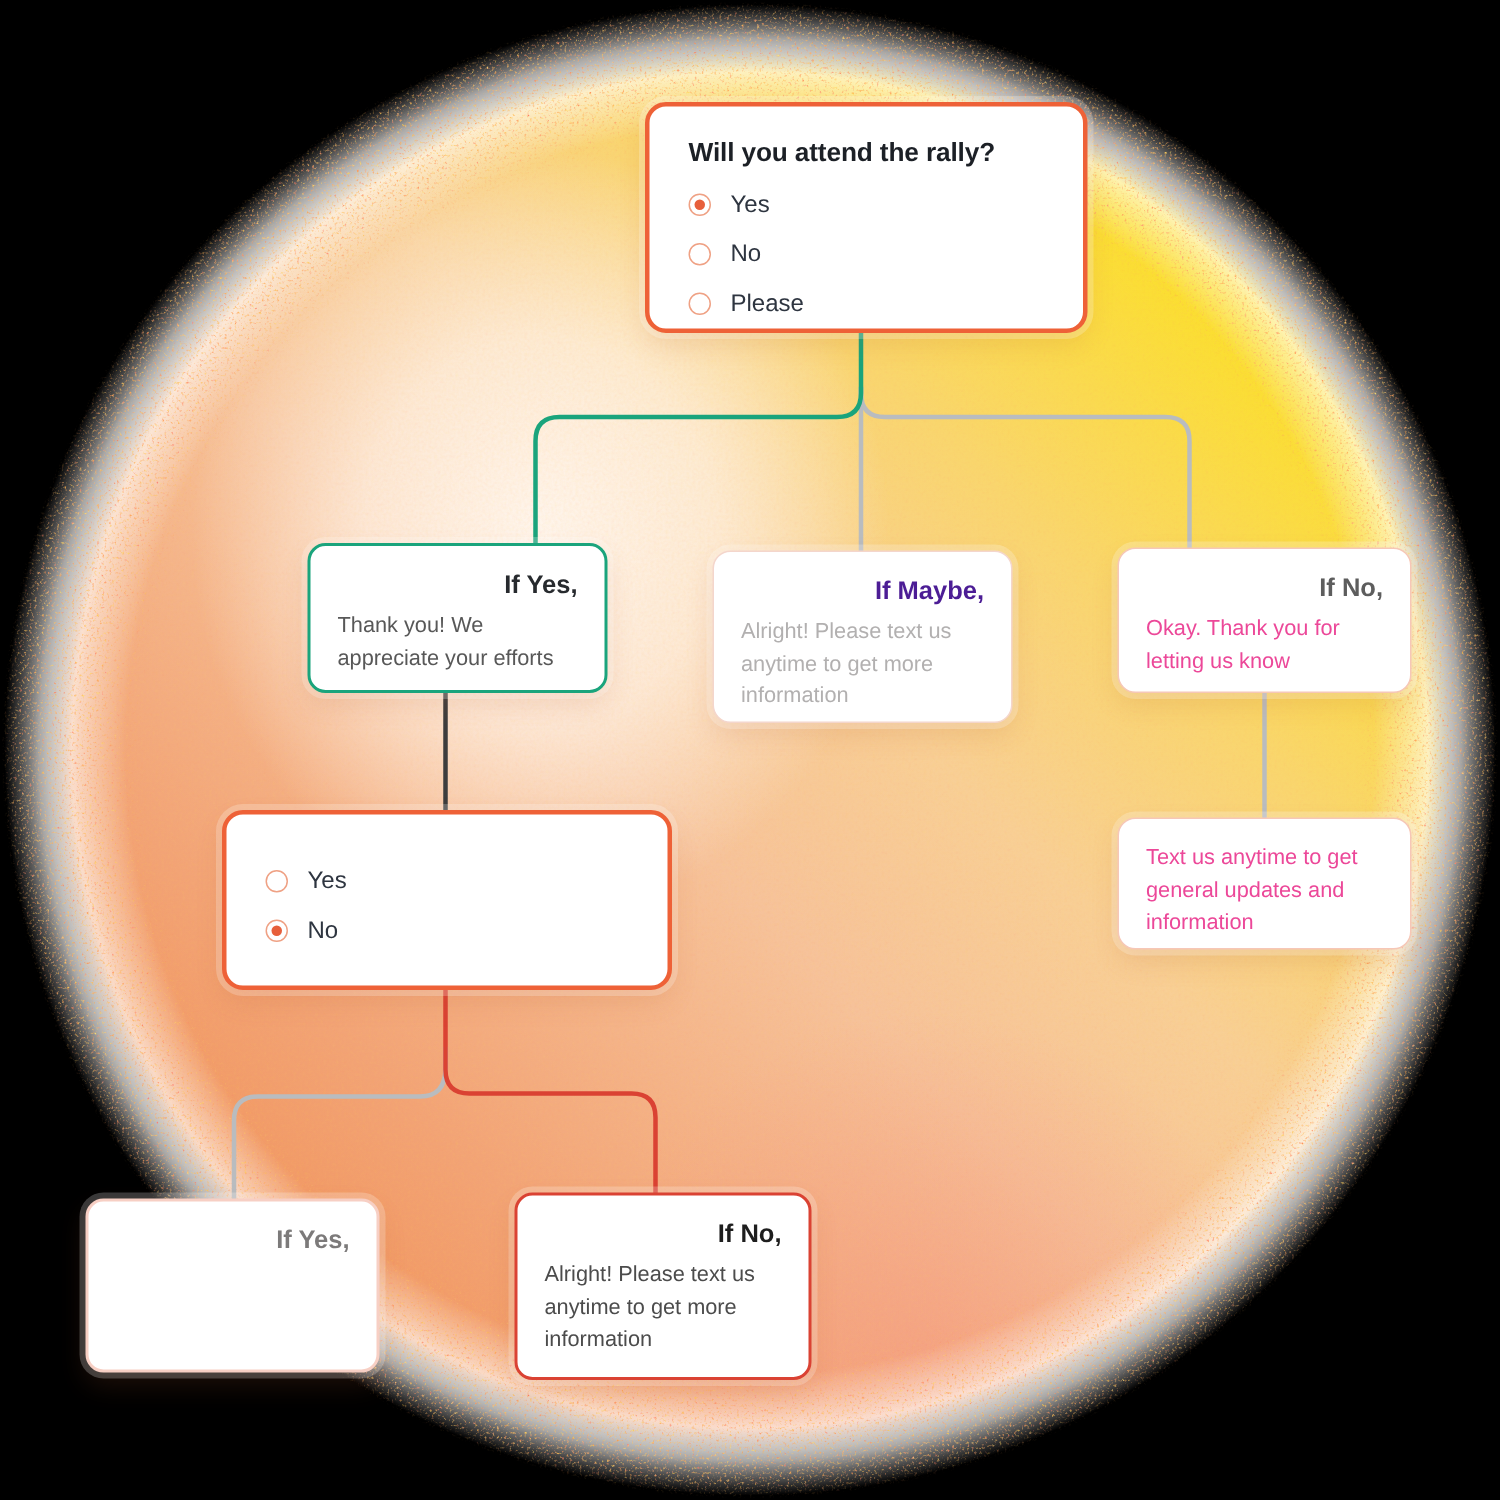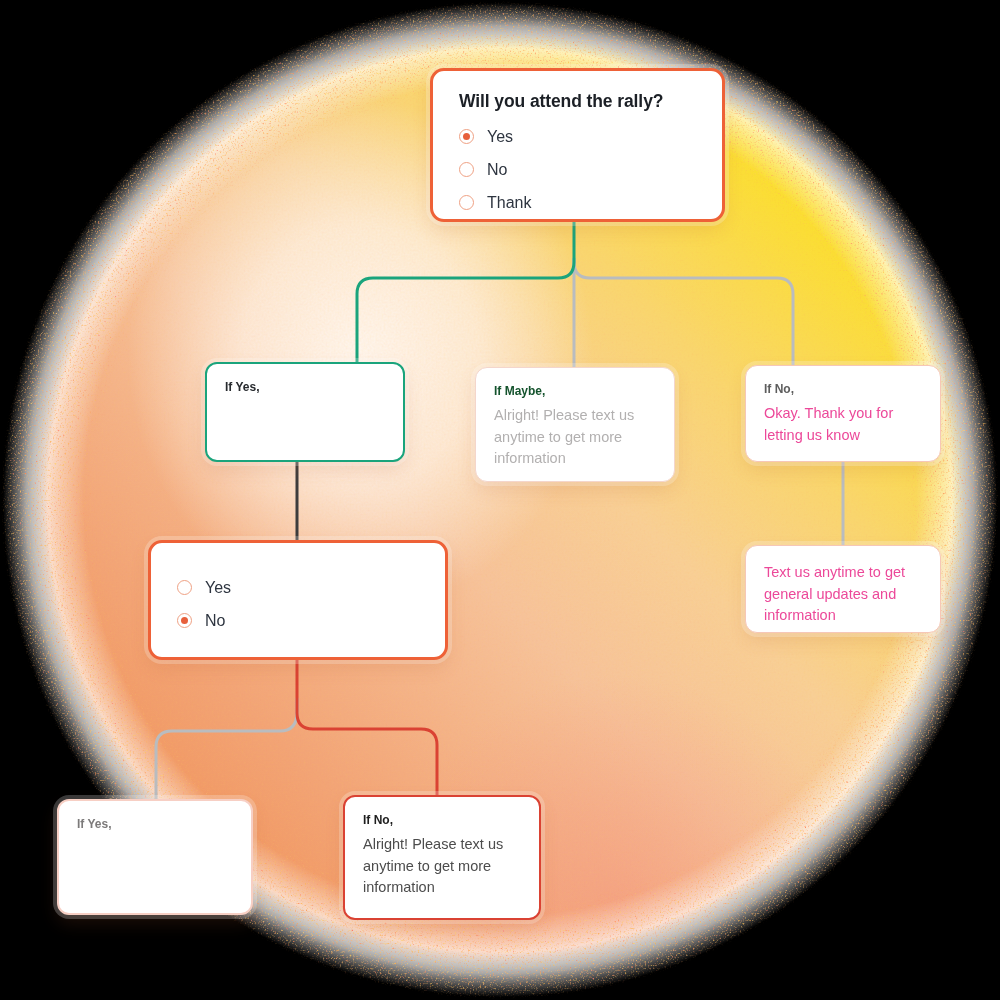--- a/index.html
+++ b/index.html
@@ -48,23 +48,23 @@
   .radio {
     width:15px; height:15px; border-radius:50%; background:#fff;
     border:1.5px solid #efa184; box-sizing:border-box; position:relative; flex:0 0 auto;
   }
   .radio.selected::after {
     content:""; position:absolute; left:2.5px; top:2.5px; width:7px; height:7px;
     border-radius:50%; background:#e75f3b;
   }
   .option-label { font-size:16px; color:#2e3540; }
   .card { padding:16px 18px; }
-  .node-title { font-size:12px; font-weight:700; }
+  .node-title { font-size:17px; font-weight:700;text-align:right; }
   .node-body { font-size:14.5px; line-height:21.5px; margin-top:7px; }
-  .t-dark { color:#272a2e; } .t-black { color:#1e1e1e; } .t-gray { color:#14532d; }
+  .t-dark { color:#272a2e; } .t-black { color:#1e1e1e; } .t-gray { color:#4c1d95; }
   .t-mid  { color:#5d5d5d; } .t-soft  { color:#7c7a7a; }
   .b-dark { color:#4c4c4c; } .b-gray  { color:#585858; }
   .b-mid  { color:#ec4899; } .b-light { color:#b2b0b0; }
   #node-root    { left:430px; top:68px;  width:295px; height:154px; }
   #node-yes     { left:205px; top:362px; width:200px; height:100px; border:2.5px solid #1aa47c; }
   #node-maybe   { left:475px; top:367px; width:200px; height:115px; border:1.5px solid #f4d6cc; }
   #node-no      { left:745px; top:365px; width:196px; height:97px;  border:1.5px solid #f6c7b7; }
   #node-details { left:148px; top:540px; width:300px; height:120px; }
   #node-follow  { left:745px; top:545px; width:196px; height:88px;  border:1.5px solid #f6c7b7; }
   #node-dyes    { left:57px;  top:799px; width:196px; height:116px; border:2px solid #f7cfc4; }
@@ -112,26 +112,27 @@
     <div class="option-row">
       <span class="radio selected"></span>
       <span class="option-label">Yes</span>
     </div>
     <div class="option-row">
       <span class="radio"></span>
       <span class="option-label">No</span>
     </div>
     <div class="option-row">
       <span class="radio"></span>
-      <span class="option-label">Thank</span>
+      <span class="option-label">Please</span>
     </div>
   </div>
 
   <div class="node card" id="node-yes">
     <div class="node-title t-dark">If Yes,</div>
+    <div class="node-body b-gray">Thank you! We appreciate your efforts</div>
   </div>
 
   <div class="node card" id="node-maybe">
     <div class="node-title t-gray">If Maybe,</div>
     <div class="node-body b-light">Alright! Please text us anytime to get more information</div>
   </div>
 
   <div class="node card" id="node-no">
     <div class="node-title t-mid">If No,</div>
     <div class="node-body b-mid">Okay. Thank you for letting us know</div>

